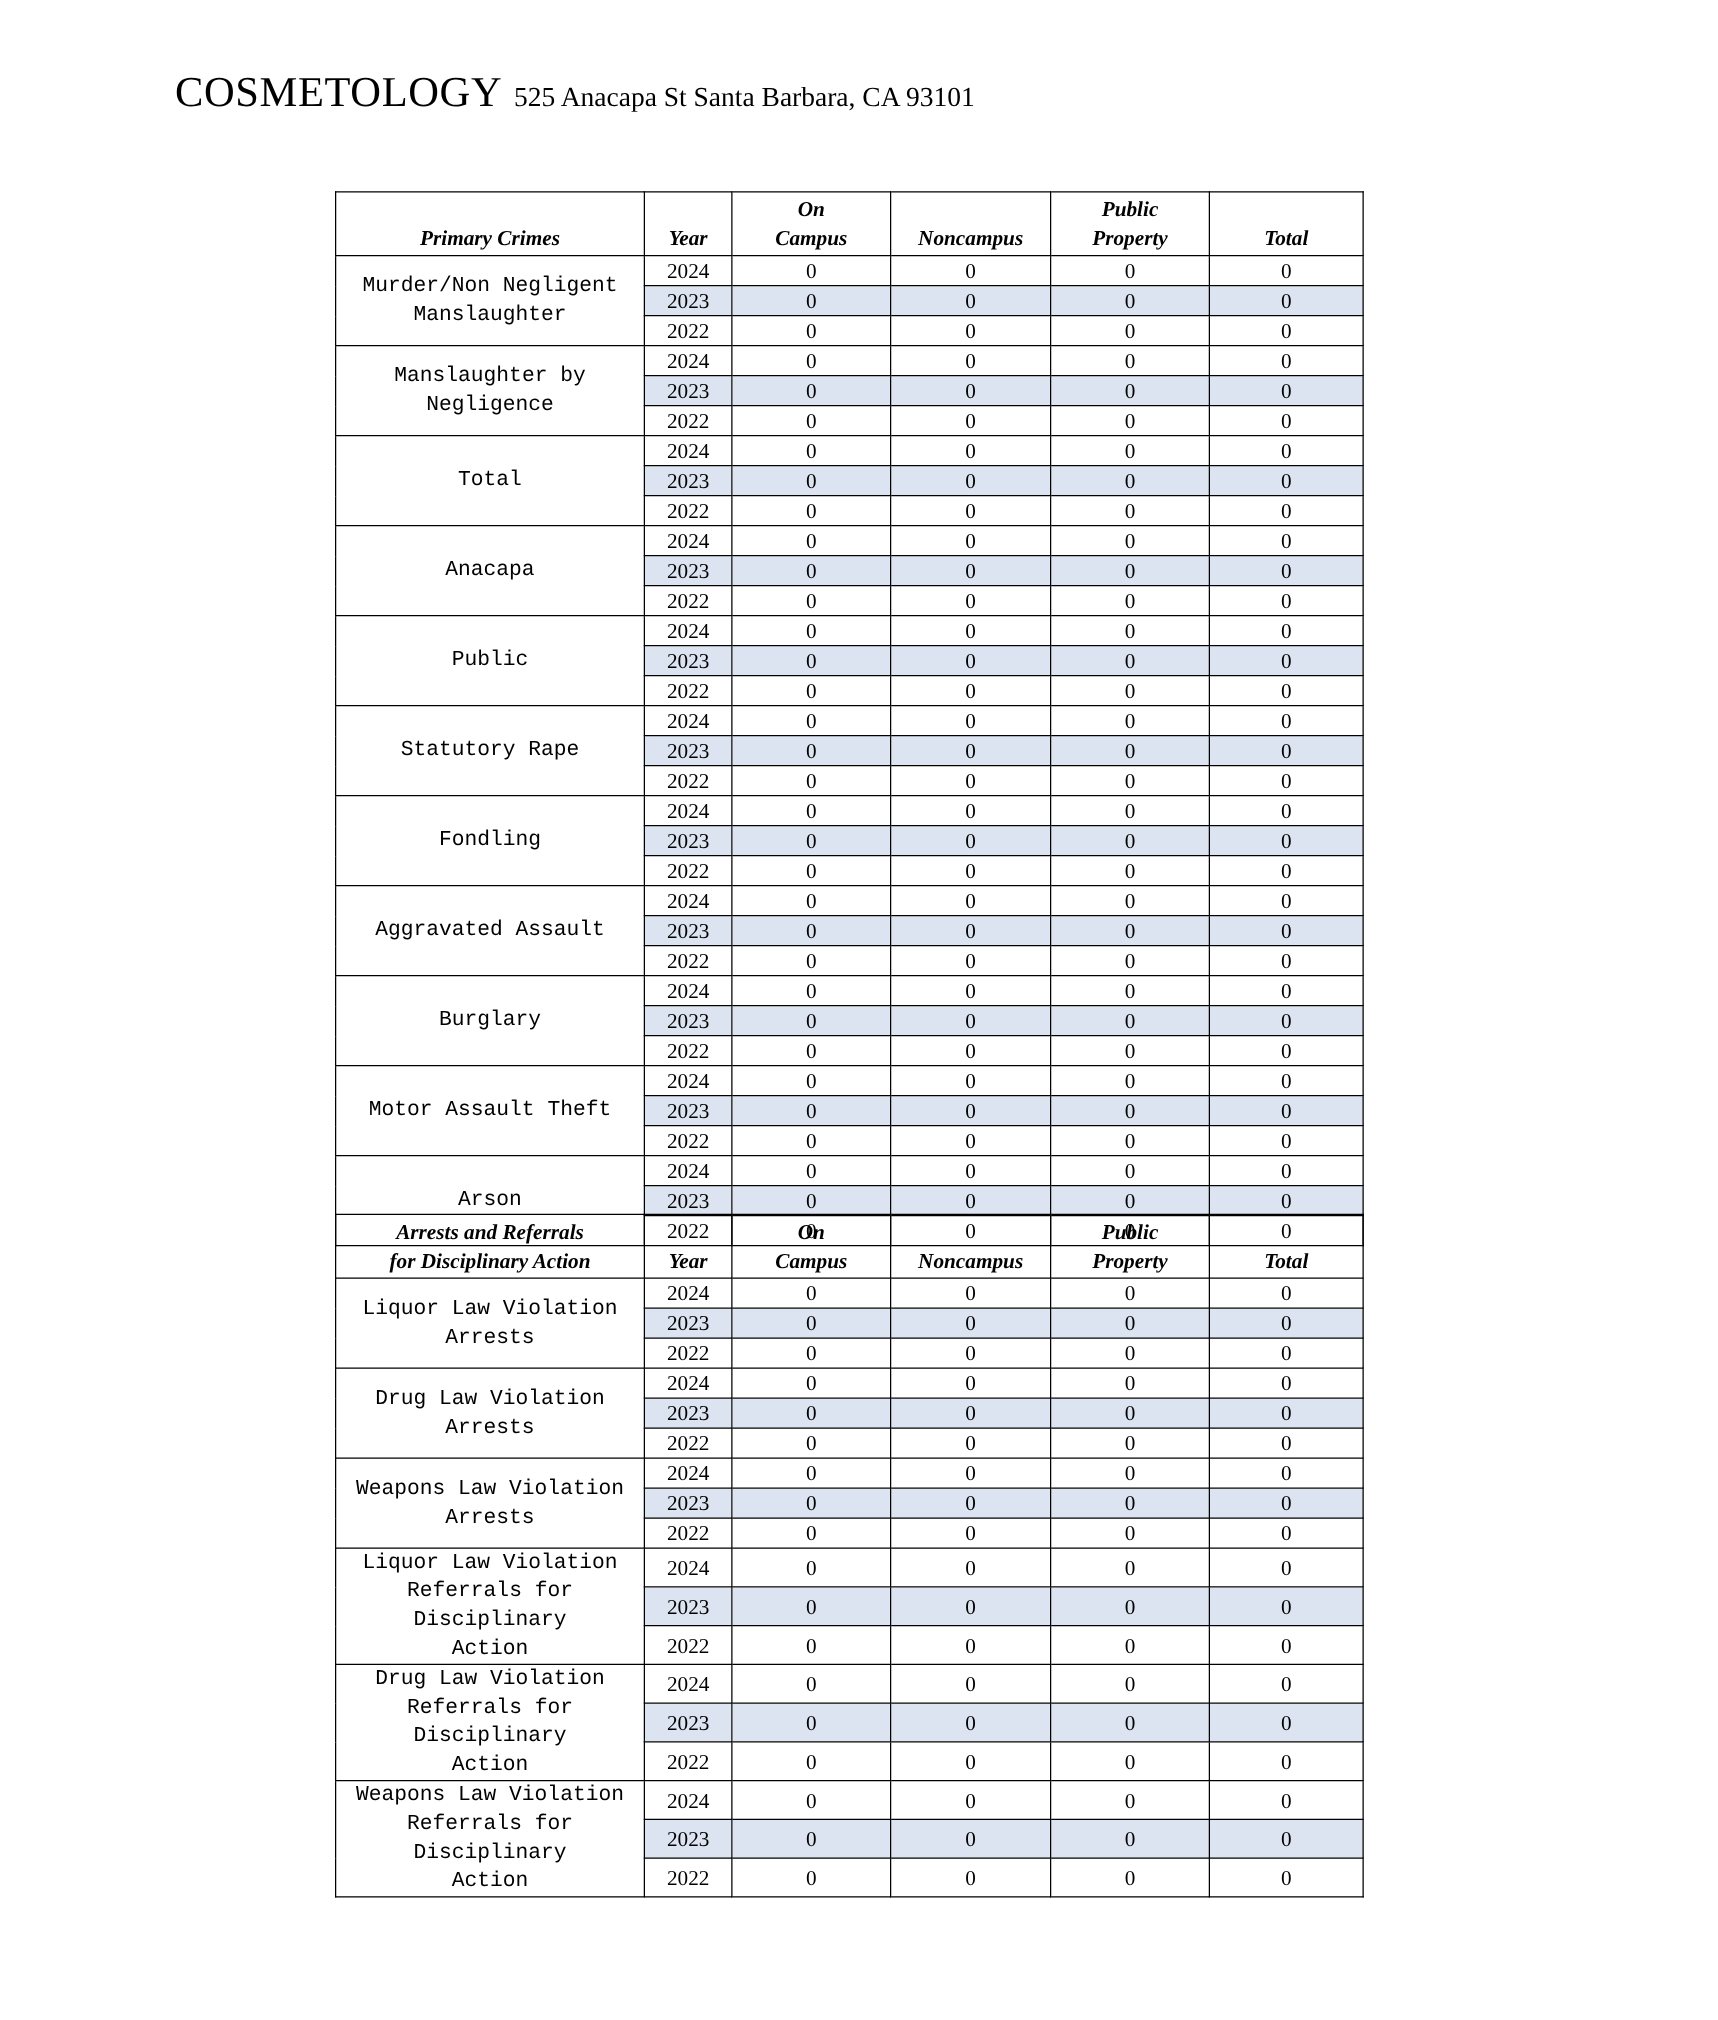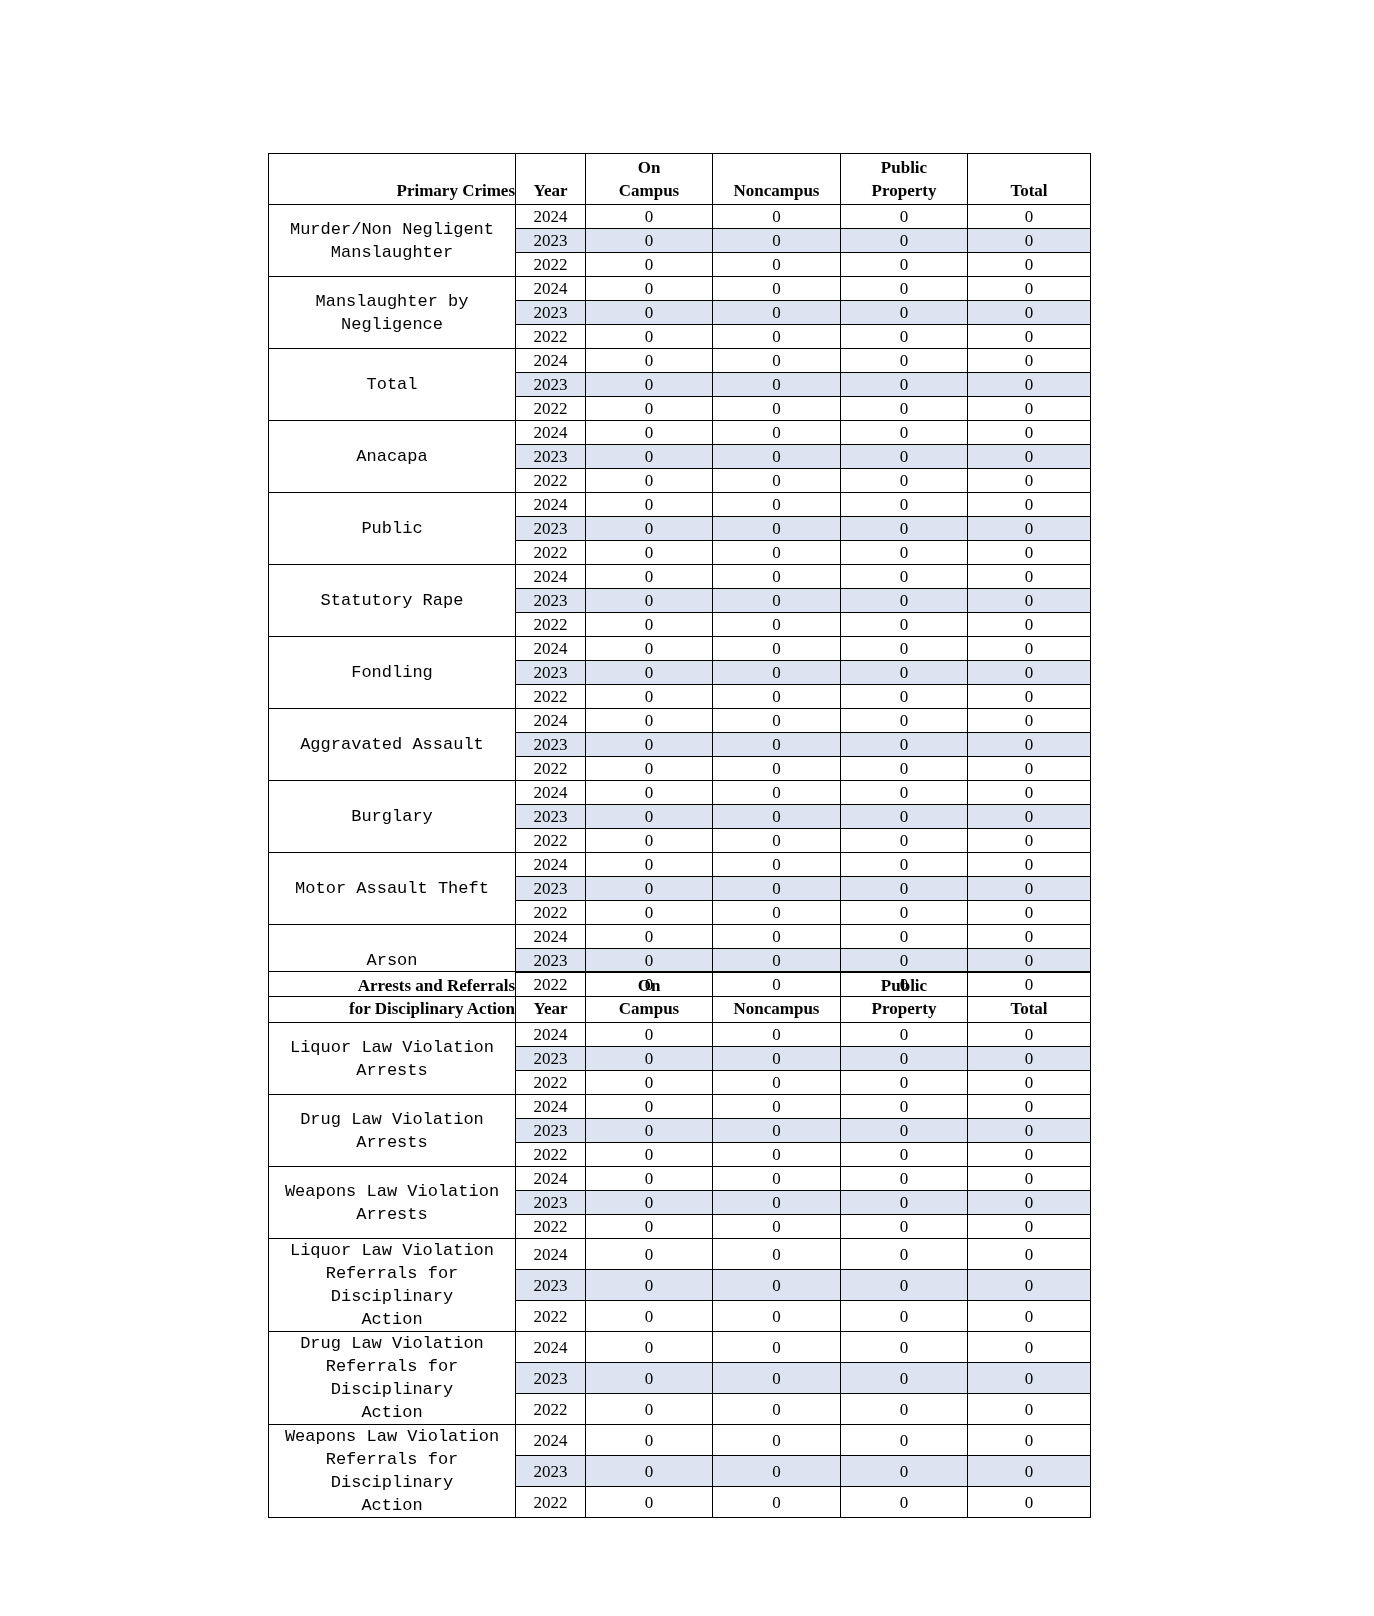--- a/index.html
+++ b/index.html
@@ -45,23 +45,24 @@
     padding: 0;
     overflow: hidden;
   }
   table.crime-table thead th {
     height: 48px;
     vertical-align: bottom;
     font-weight: bold;
     white-space: pre-line;
     line-height: 23px;
     padding-bottom: 2px;
+    font-style: italic;
   }
   th.cat-head {
-    text-align: right;
+    text-align: center;
     padding-left: 8px;
     padding-right: 4px;
     margin-left: 16px;
   }
   th.col-head { text-align: center; }
   table.crime-table tbody td {
     height: 23px;
     line-height: 23px;
     text-align: center;
     vertical-align: middle;
@@ -73,20 +74,24 @@
     line-height: 24px;
     white-space: pre-line;
     font-family: Liberation Mono, monospace;
   }
   tr.alt td { background: var(--hl, #dbe4f0); }
 </style>
 </head>
 <body>
 
 <div class="page">
+  <div class="page-header">
+    <span class="school-name">COSMETOLOGY</span>
+    <span class="school-address">&nbsp;<span>525 Anacapa St Santa Barbara, CA 93101</span></span>
+  </div>
 
   <div class="table-wrap t1">
       <table class="crime-table">
         <colgroup>
           <col style="width: 247px;">
           <col style="width: 70px;">
           <col style="width: 127px;">
           <col style="width: 128px;">
           <col style="width: 127px;">
           <col style="width: 123px;">

